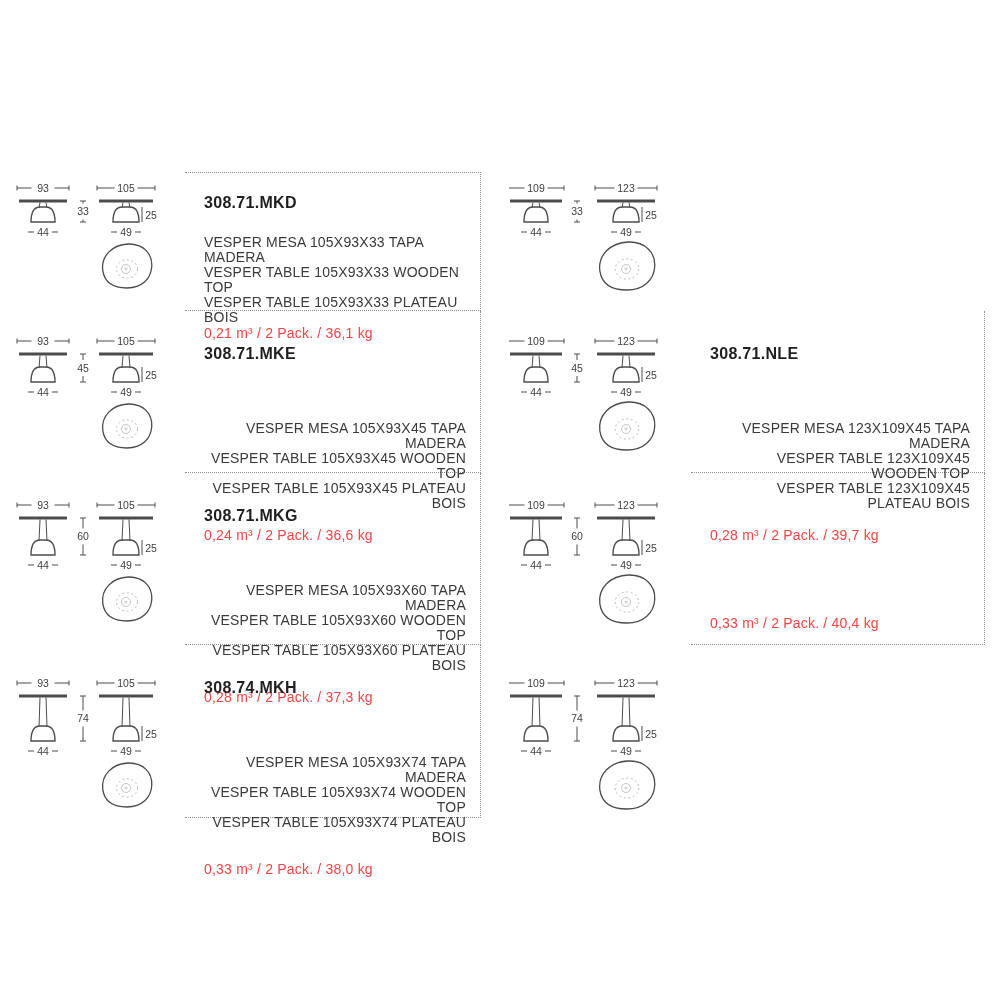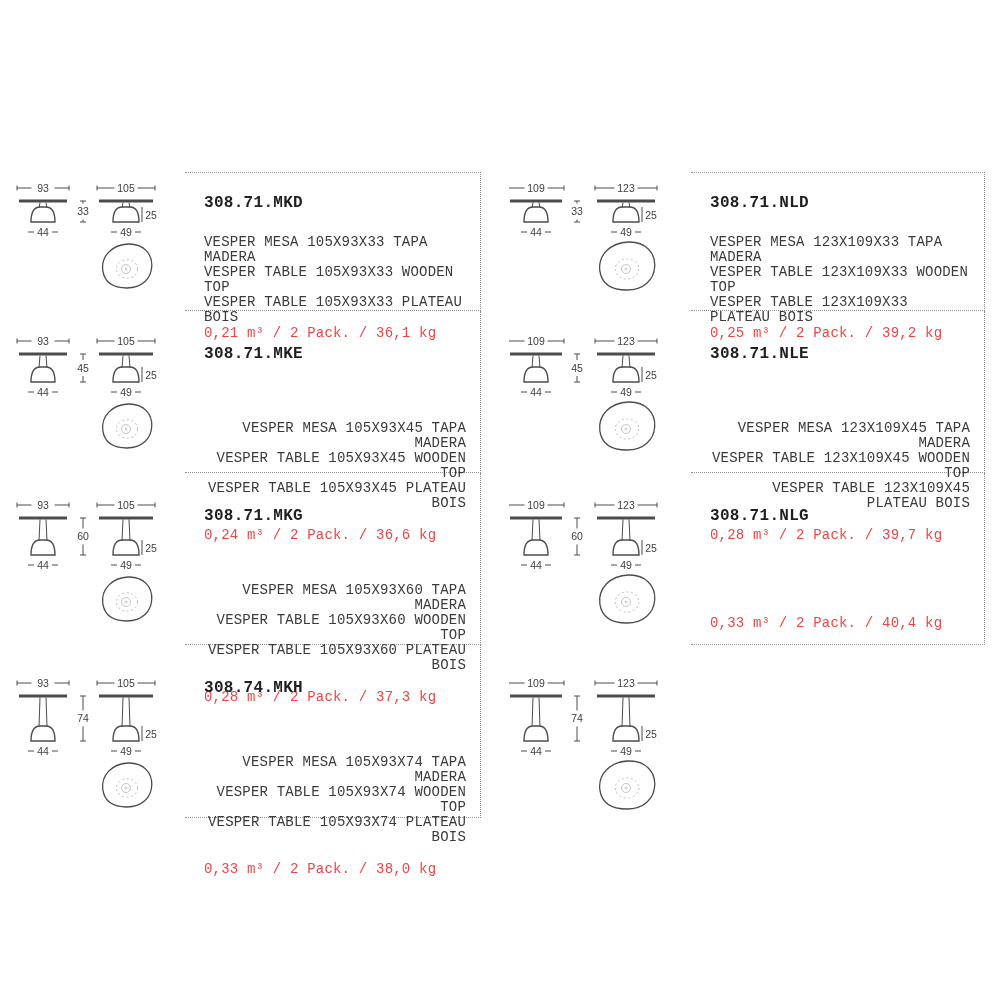--- a/index.html
+++ b/index.html
@@ -27,21 +27,21 @@
   .draw svg{display:block;}
   .draw line,.draw path,.draw ellipse,.draw circle{stroke:var(--line);fill:none;stroke-width:1;}
   .draw .tt{stroke-width:3;}
   .draw .dm{stroke-width:1.4;}
   .draw .blob{stroke-width:1.3;}
   .draw .dot{stroke:var(--light);stroke-dasharray:2 2.6;stroke-width:1;}
   .draw .dot2{stroke:#c6c6c6;stroke-width:1;}
   .draw text{font-family:"Liberation Sans",sans-serif;font-size:10.5px;fill:var(--dim);text-anchor:middle;stroke:none;}
   .info{flex:1;box-sizing:border-box;display:flex;flex-direction:column;
         border-bottom:1px dotted var(--dot);border-right:1px dotted var(--dot);
-        padding:21px 14px 13px 19px;font-family:Liberation Mono, monospace;}
+        padding:21px 14px 13px 19px;}
   .r0 .info{border-top:1px dotted var(--dot);}
   .r1 .info,.r2 .info,.r3 .info{padding-top:34px;gap:16px;}
   .code{font-size:16px;font-weight:bold;color:var(--title);letter-spacing:.3px;}
   .desc{margin-top:23px;font-size:14px;line-height:15px;color:var(--txt);letter-spacing:.2px;}
   .r1 .desc,.r2 .desc,.r3 .desc{margin-top:42px;text-align:right;}
   .pack{margin-top:auto;font-size:14px;color:#ef4444;letter-spacing:.2px;}
 </style>
 </head>
 <body>
 
@@ -380,29 +380,20 @@
       <text x="142" y="47">25</text>
             </g>
     <g>
       <path class="blob" vector-effect="non-scaling-stroke" transform="translate(118,94) scale(28,24)" d="M -0.97,0.2 C -1.04,-0.45 -0.6,-0.97 0.05,-1 C 0.66,-1.02 1.02,-0.55 0.99,0.02 C 0.96,0.58 0.6,1 0,1 C -0.55,1 -0.9,0.75 -0.97,0.2 Z"></path>
       <ellipse class="dot" cx="118" cy="97" rx="11.8" ry="10.1"></ellipse>
       <circle class="dot2" cx="117" cy="97" r="4.5"></circle>
       <circle class="dot2" cx="117" cy="97" r="1"></circle>
             </g>
   </svg>
         </div>
-      <div class="info">
-        <div class="code">308.71.NLD</div>
-        <div class="desc">
-          <div>VESPER MESA 123X109X33 TAPA MADERA</div>
-          <div>VESPER TABLE 123X109X33 WOODEN TOP</div>
-          <div>VESPER TABLE 123X109X33 PLATEAU BOIS</div>
-        </div>
-        <div class="pack">0,25 m³ / 2 Pack. / 39,2 kg</div>
-      </div>
     </div>
 
     <div class="row r1">
       <div class="draw">
           <svg width="182" height="162" viewBox="0 0 182 162">
     <g>
       <line x1="-1" y1="27.5" x2="-1" y2="32.5"></line>
       <line x1="55" y1="27.5" x2="55" y2="32.5"></line>
       <line x1="-1" y1="30" x2="15.5" y2="30"></line>
       <line x1="38.5" y1="30" x2="55" y2="30"></line>
@@ -519,21 +510,20 @@
             </g>
     <g>
       <path class="blob" vector-effect="non-scaling-stroke" transform="translate(118,126) scale(28,24)" d="M -0.97,0.2 C -1.04,-0.45 -0.6,-0.97 0.05,-1 C 0.66,-1.02 1.02,-0.55 0.99,0.02 C 0.96,0.58 0.6,1 0,1 C -0.55,1 -0.9,0.75 -0.97,0.2 Z"></path>
       <ellipse class="dot" cx="118" cy="129" rx="11.8" ry="10.1"></ellipse>
       <circle class="dot2" cx="117" cy="129" r="4.5"></circle>
       <circle class="dot2" cx="117" cy="129" r="1"></circle>
             </g>
   </svg>
         </div>
       <div class="info">
-        <div class="code">308.71.NLG</div>
         <div class="pack">0,33 m³ / 2 Pack. / 40,4 kg</div>
       </div>
     </div>
 
     <div class="row r3">
       <div class="draw">
           <svg width="182" height="173" viewBox="0 0 182 173">
     <g>
       <line x1="-1" y1="35.5" x2="-1" y2="40.5"></line>
       <line x1="55" y1="35.5" x2="55" y2="40.5"></line>

